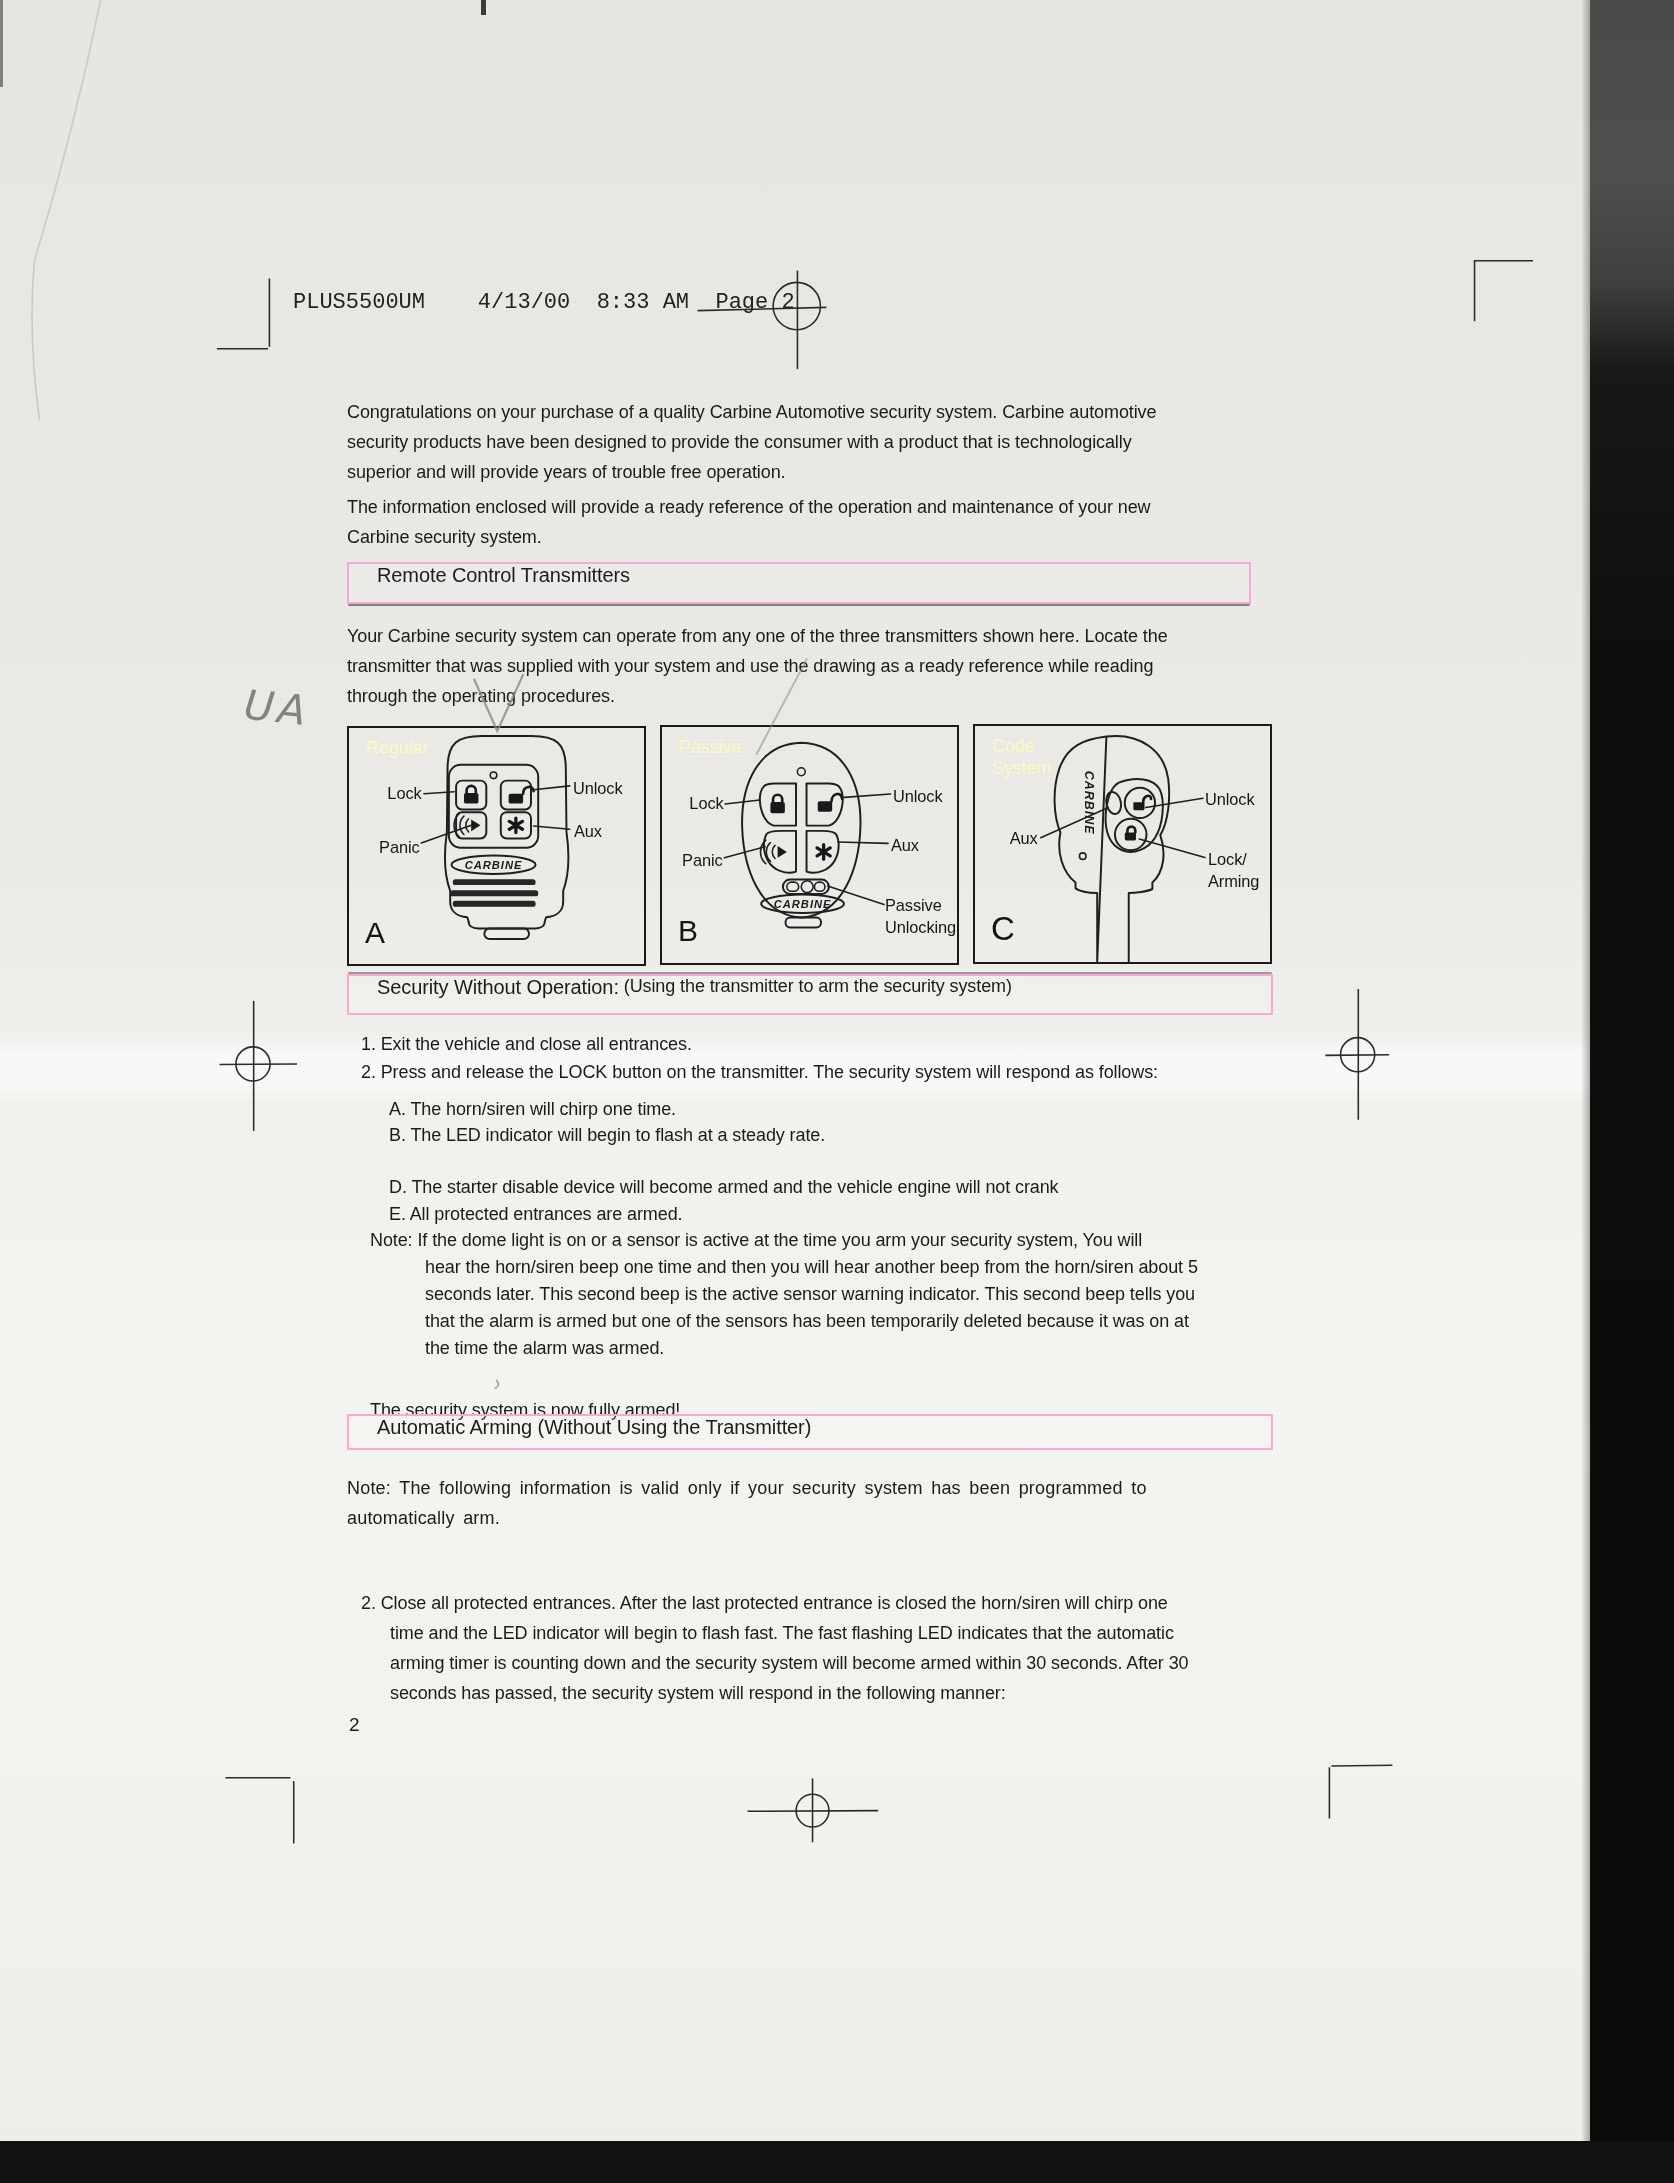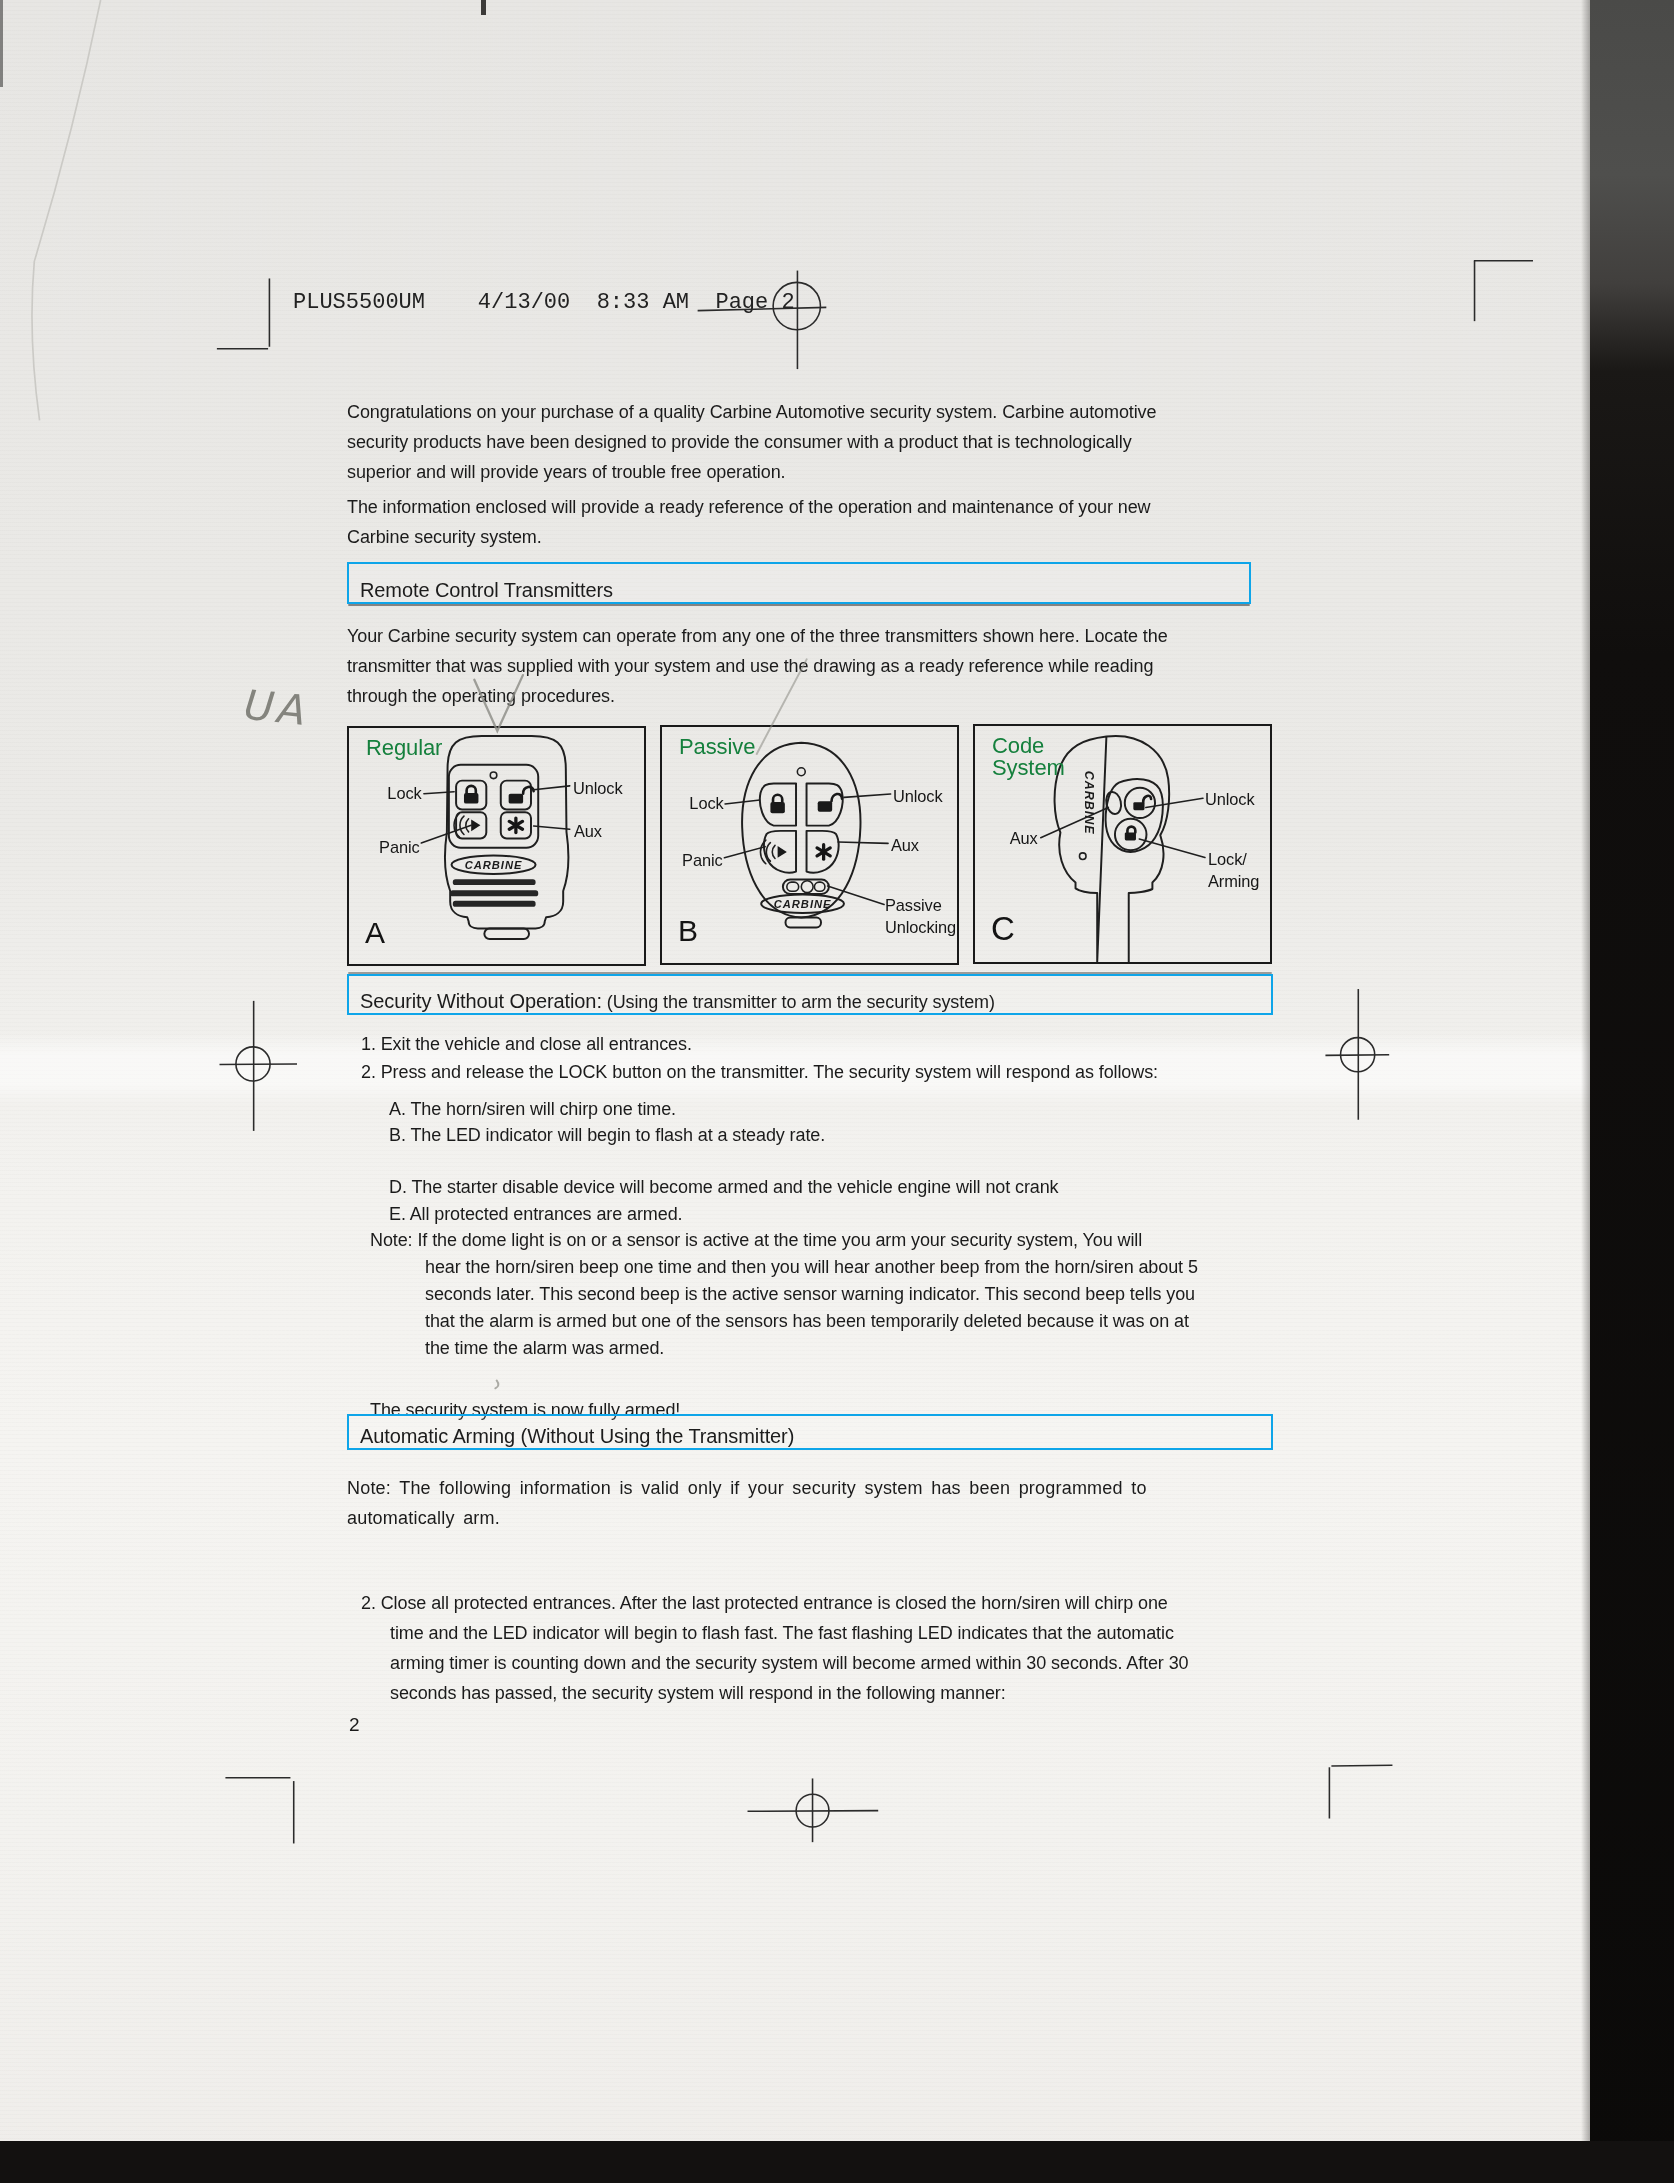--- a/index.html
+++ b/index.html
@@ -21,31 +21,31 @@
 
   .t{position:absolute;white-space:pre-line;font-size:18px;line-height:30px;letter-spacing:-0.1px;width:939px;color:#1b1b1b;}
   .mono{font-family:"Liberation Mono",monospace;white-space:pre;font-size:22px;letter-spacing:0;color:#222;}
   .small-lh{line-height:26px;}
   .note-lh{line-height:27px;}
   .hang84{padding-left:55px;text-indent:-55px;}
   .hang44{padding-left:29px;text-indent:-29px;}
   .wide{word-spacing:3.3px;letter-spacing:0.2px;}
   .pagenum{font-size:19px;}
 
-  .hbox{position:absolute;border:2px solid #0ea5e9;background:rgba(255,255,255,.12);display:flex;align-items:flex-end;padding-left:11px;box-sizing:border-box;}
+  .hbox{position:absolute;border:2px solid #f9a8d4;background:rgba(255,255,255,.12);display:flex;align-items:flex-start;padding-left:28px;box-sizing:border-box;}
   .hbox .h-main{font-size:20px;letter-spacing:-0.1px;white-space:pre;}
   .hbox .h-sub{font-size:18px;letter-spacing:-0.1px;white-space:pre;}
   .hb1{box-shadow:0 3.3px 0 -1.3px rgba(30,30,30,.5);}
   .hb2{box-shadow:0 -3.3px 0 -1.3px rgba(30,30,30,.4);}
 
   .dbox{position:absolute;width:299px;height:240px;border:2px solid #1a1a1a;box-sizing:border-box;}
   .dbox svg{position:absolute;left:0;top:0;}
   .lbl{position:absolute;font-size:16.4px;line-height:20px;letter-spacing:-0.1px;color:#161616;white-space:pre-line;}
   .lbl2{line-height:22px;}
-  .typelabel{position:absolute;font-size:22px;letter-spacing:-0.1px;color:#15803d;white-space:pre-line;line-height:22px;}
+  .typelabel{position:absolute;font-size:18px;letter-spacing:-0.1px;color:#fef9c3;white-space:pre-line;line-height:22px;}
   .letter{position:absolute;font-size:30px;color:#141414;}
 
   .hand{position:absolute;left:244px;top:684px;font-size:41px;color:#73736c;opacity:.85;
     font-style:italic;letter-spacing:4px;transform:rotate(6deg);font-family:"DejaVu Sans",sans-serif;}
 
   svg .ln{stroke:#1f1f1f;stroke-width:3;fill:none;stroke-linecap:round;stroke-linejoin:round;}
   svg .ln2{stroke:#1f1f1f;stroke-width:2.4;fill:none;stroke-linecap:round;}
   svg .fillk{fill:#191919;stroke:none;}
   svg .glyph{stroke:#191919;stroke-width:4;fill:none;stroke-linecap:round;}
   svg .ast{stroke:#161616;stroke-width:5;stroke-linecap:round;}

